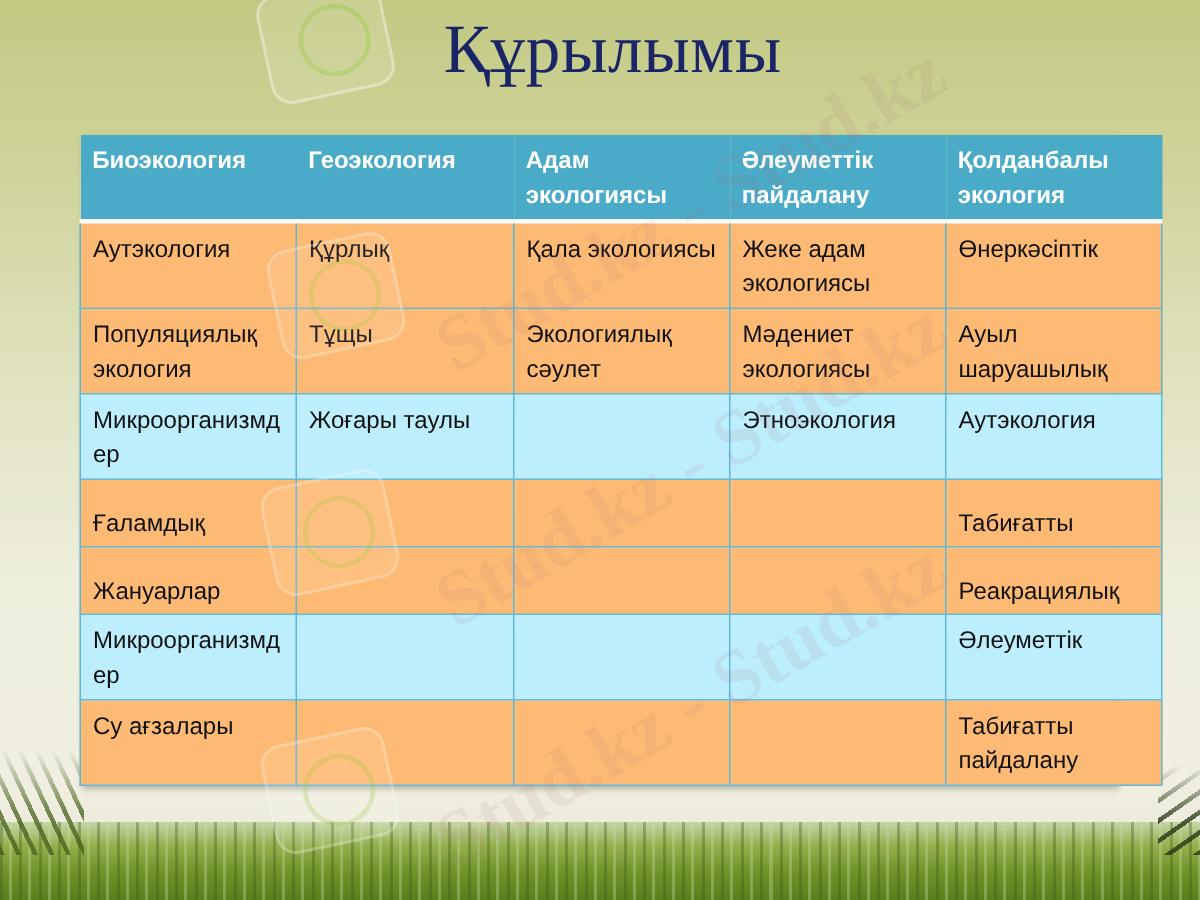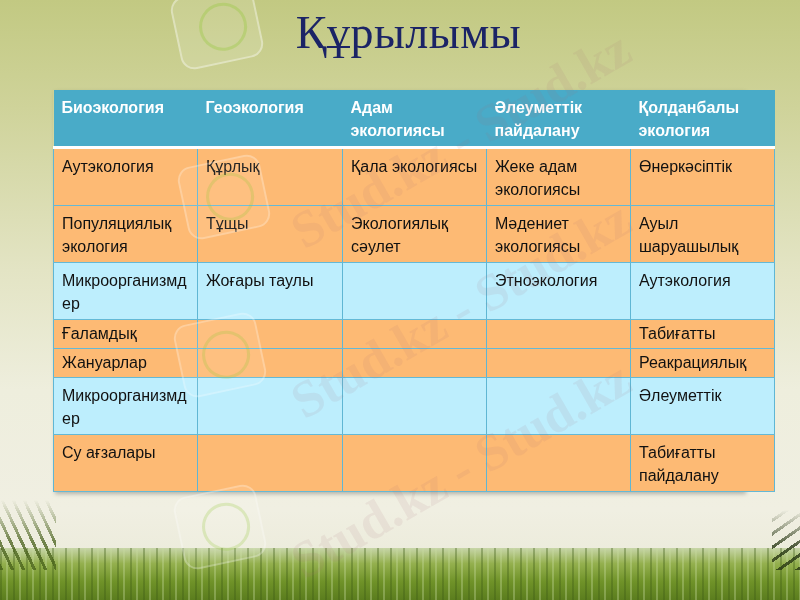--- a/index.html
+++ b/index.html
@@ -57,21 +57,21 @@
   }
   th {
     background:#49abc8; color:#ffffff; font-weight:bold; height:50px;
     border-bottom:3px solid #ffffff; border-left:none; border-right:none;
   }
   tr.odd td { background:#fdba74; }
   tr.even td { background:#bdeefd; }
   tbody tr td { border-bottom:1px solid #64b9d6; }
   tr.h2 td { height:50px; }
   tr.h1 td { height:26px; }
-  tr.h1 td { padding-top:2px; }
+  tr.h1 td { padding-top:18px; }
   .wm-text {
     position:absolute; font-family:"Liberation Serif", serif; font-weight:bold;
     font-size:52px; color:rgba(170,110,120,0.10); transform:rotate(-30deg);
     white-space:nowrap; pointer-events:none;
   }
 </style>
 </head>
 <body>
 
 <div class="grass"></div>

